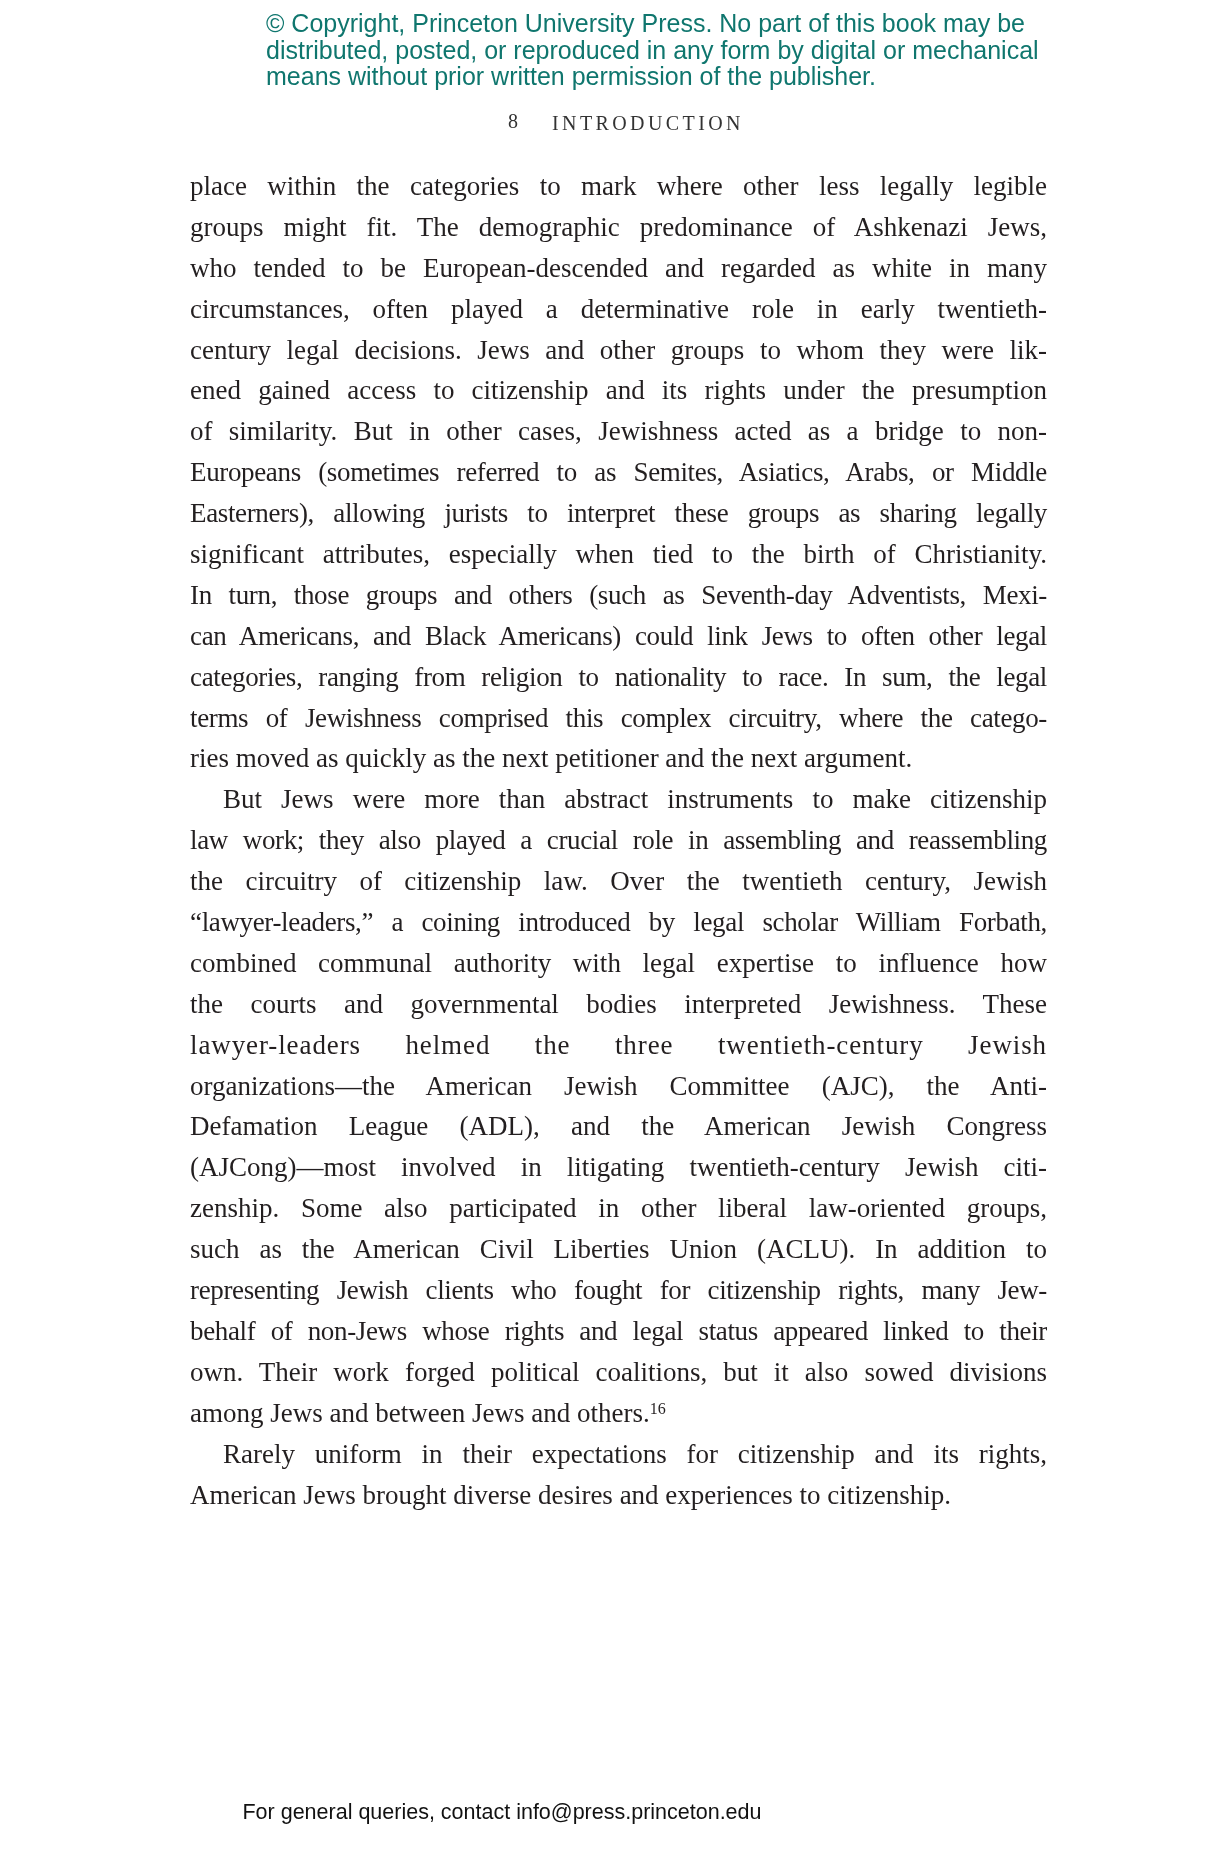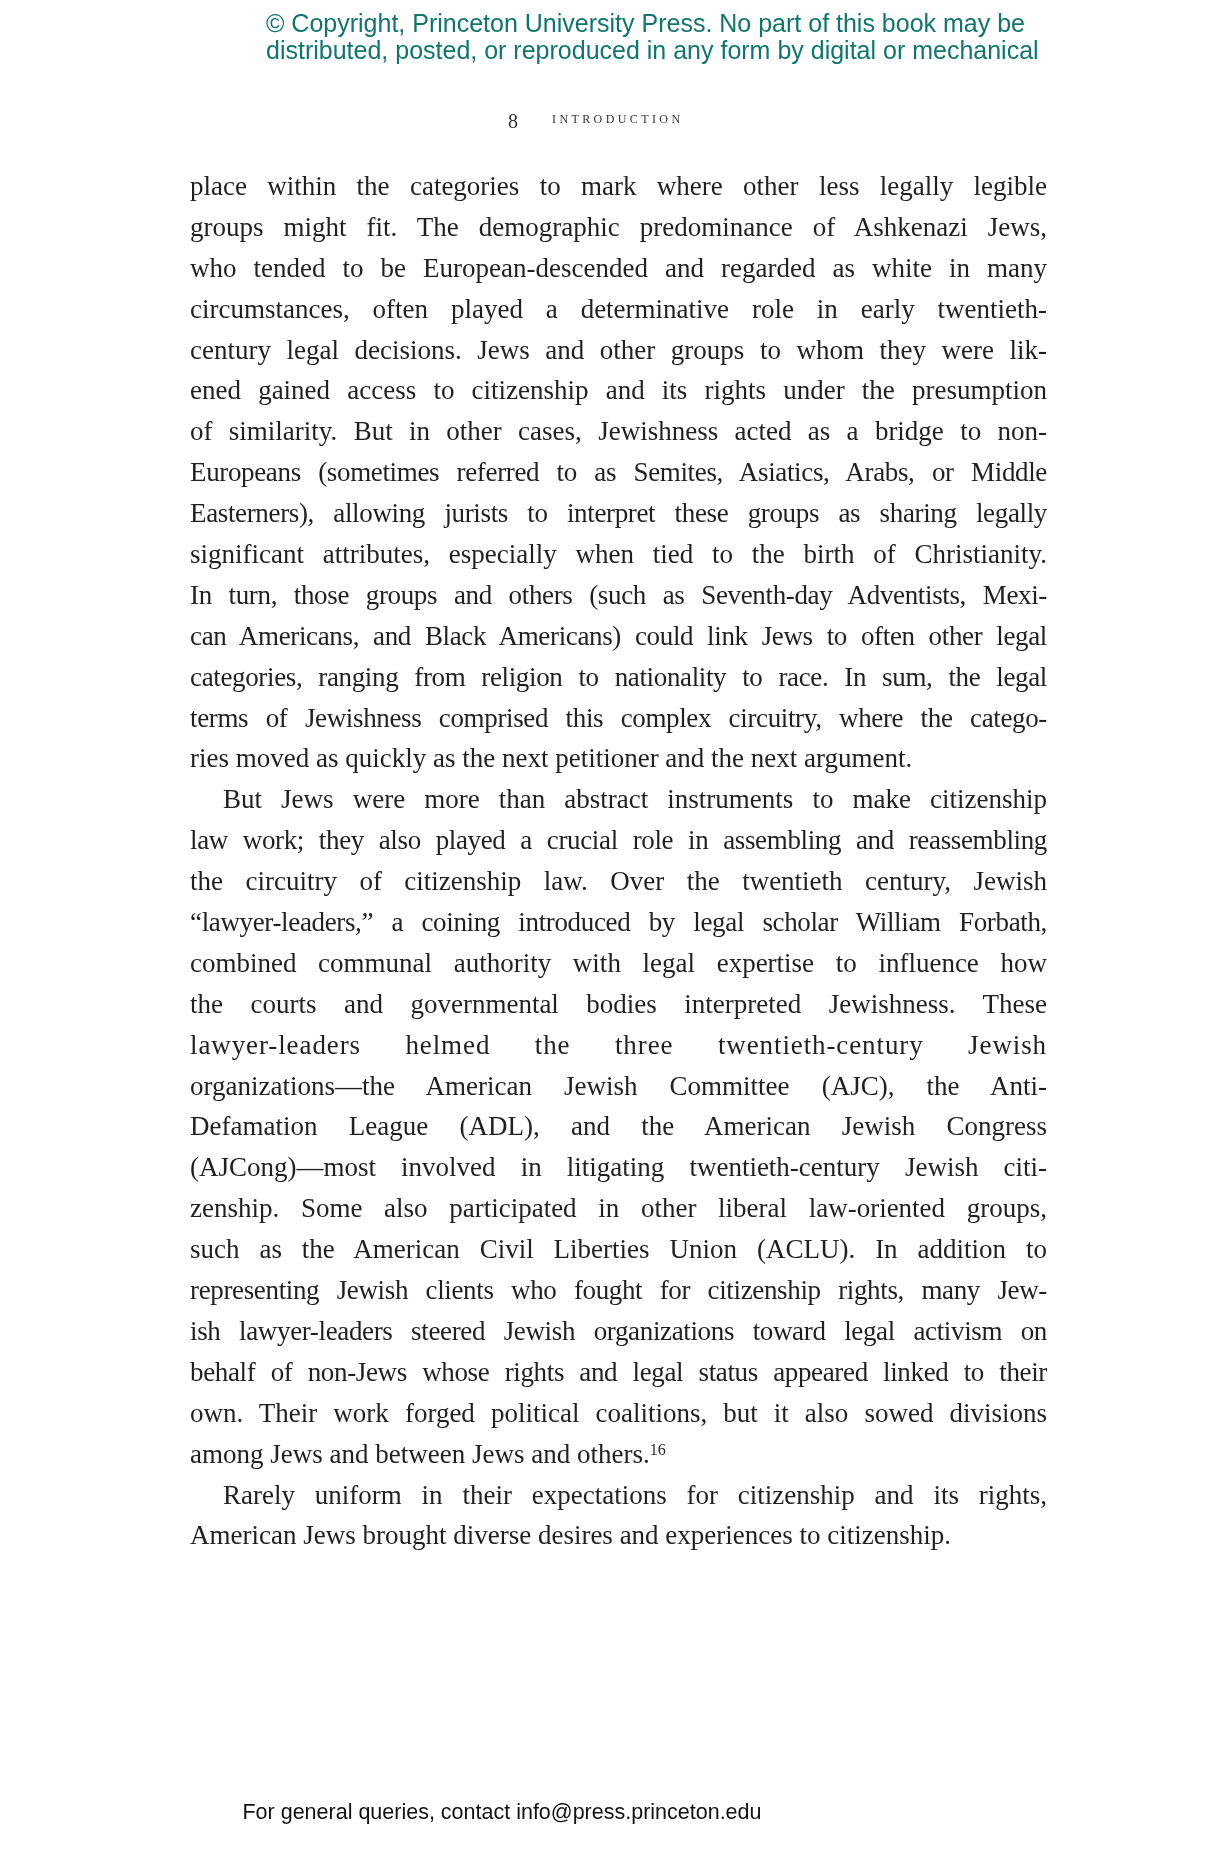--- a/index.html
+++ b/index.html
@@ -7,21 +7,21 @@
   .copyright {
     position:absolute; left:266px; top:10px; width:760px;
     font-family:"Liberation Sans", sans-serif; font-size:25px; line-height:26.5px; color:#0f766e;
   }
   .copyright .cl { display:block; white-space:nowrap; }
   .running-head {
     position:absolute; top:110px; left:0; width:1225px; text-align:center;
     font-family:"Liberation Serif", serif; font-size:20px; color:#333; padding-left:0;
   }
   .running-head .pnum { position:absolute; left:508px; top:0; }
-  .running-head .ptitle { position:absolute; left:552px; top:2px; font-size:12px; letter-spacing:3.4px; }
+  .running-head .ptitle { position:absolute; left:552px; top:2px; font-size:20px; letter-spacing:3.4px; }
   .body-text {
     position:absolute; left:190px; top:166px; width:857px;
     font-family:"Liberation Serif", serif; font-size:27px; line-height:40.9px; color:#231f20;
   }
   .line { display:block; height:40.9px; white-space:nowrap; text-align:justify; text-align-last:justify; overflow:visible; }
   .line.last { text-align-last:left; }
   .line.indent { padding-left:33px; }
   .line.tight { letter-spacing:-0.35px; }
   .line.loose { letter-spacing:0.9px; word-spacing:4px; }
   sup.fn { font-size:16px; vertical-align:top; position:relative; top:-4px; }
@@ -29,20 +29,21 @@
     position:absolute; left:0; width:1004px; top:1800px; text-align:center;
     font-family:"Liberation Sans", sans-serif; font-size:21.5px; color:#111;
   }
 </style>
 </head>
 <body>
 
 <div class="copyright">
   <span class="cl">© Copyright, Princeton University Press. No part of this book may be</span>
   <span class="cl">distributed, posted, or reproduced in any form by digital or mechanical</span>
+  <span class="cl">means without prior written permission of the publisher.</span>
 </div>
 
 <div class="running-head">
   <span class="pnum">8</span>
   <span class="ptitle">INTRODUCTION</span>
 </div>
 
 <div class="body-text">
 
   <span class="line">place within the categories to mark where other less legally legible</span>
@@ -67,21 +68,20 @@
   <span class="line tight">“lawyer-leaders,” a coining introduced by legal scholar William Forbath,</span>
   <span class="line">combined communal authority with legal expertise to influence how</span>
   <span class="line">the courts and governmental bodies interpreted Jewishness. These</span>
   <span class="line loose">lawyer-leaders helmed the three twentieth-century Jewish</span>
   <span class="line">organizations—the American Jewish Committee (AJC), the Anti-</span>
   <span class="line">Defamation League (ADL), and the American Jewish Congress</span>
   <span class="line">(AJCong)—most involved in litigating twentieth-century Jewish citi-</span>
   <span class="line">zenship. Some also participated in other liberal law-oriented groups,</span>
   <span class="line">such as the American Civil Liberties Union (ACLU). In addition to</span>
   <span class="line tight">representing Jewish clients who fought for citizenship rights, many Jew-</span>
-  <span class="line tight">ish lawyer-leaders steered Jewish organizations toward legal activism on</span>
   <span class="line tight">behalf of non-Jews whose rights and legal status appeared linked to their</span>
   <span class="line">own. Their work forged political coalitions, but it also sowed divisions</span>
   <span class="line last"><span>among Jews and between Jews and others.</span><sup class="fn">16</sup></span>
 
   <span class="line indent">Rarely uniform in their expectations for citizenship and its rights,</span>
   <span class="line last">American Jews brought diverse desires and experiences to citizenship.</span>
 </div>
 
 <div class="footer">For general queries, contact info@press.princeton.edu</div>
 

